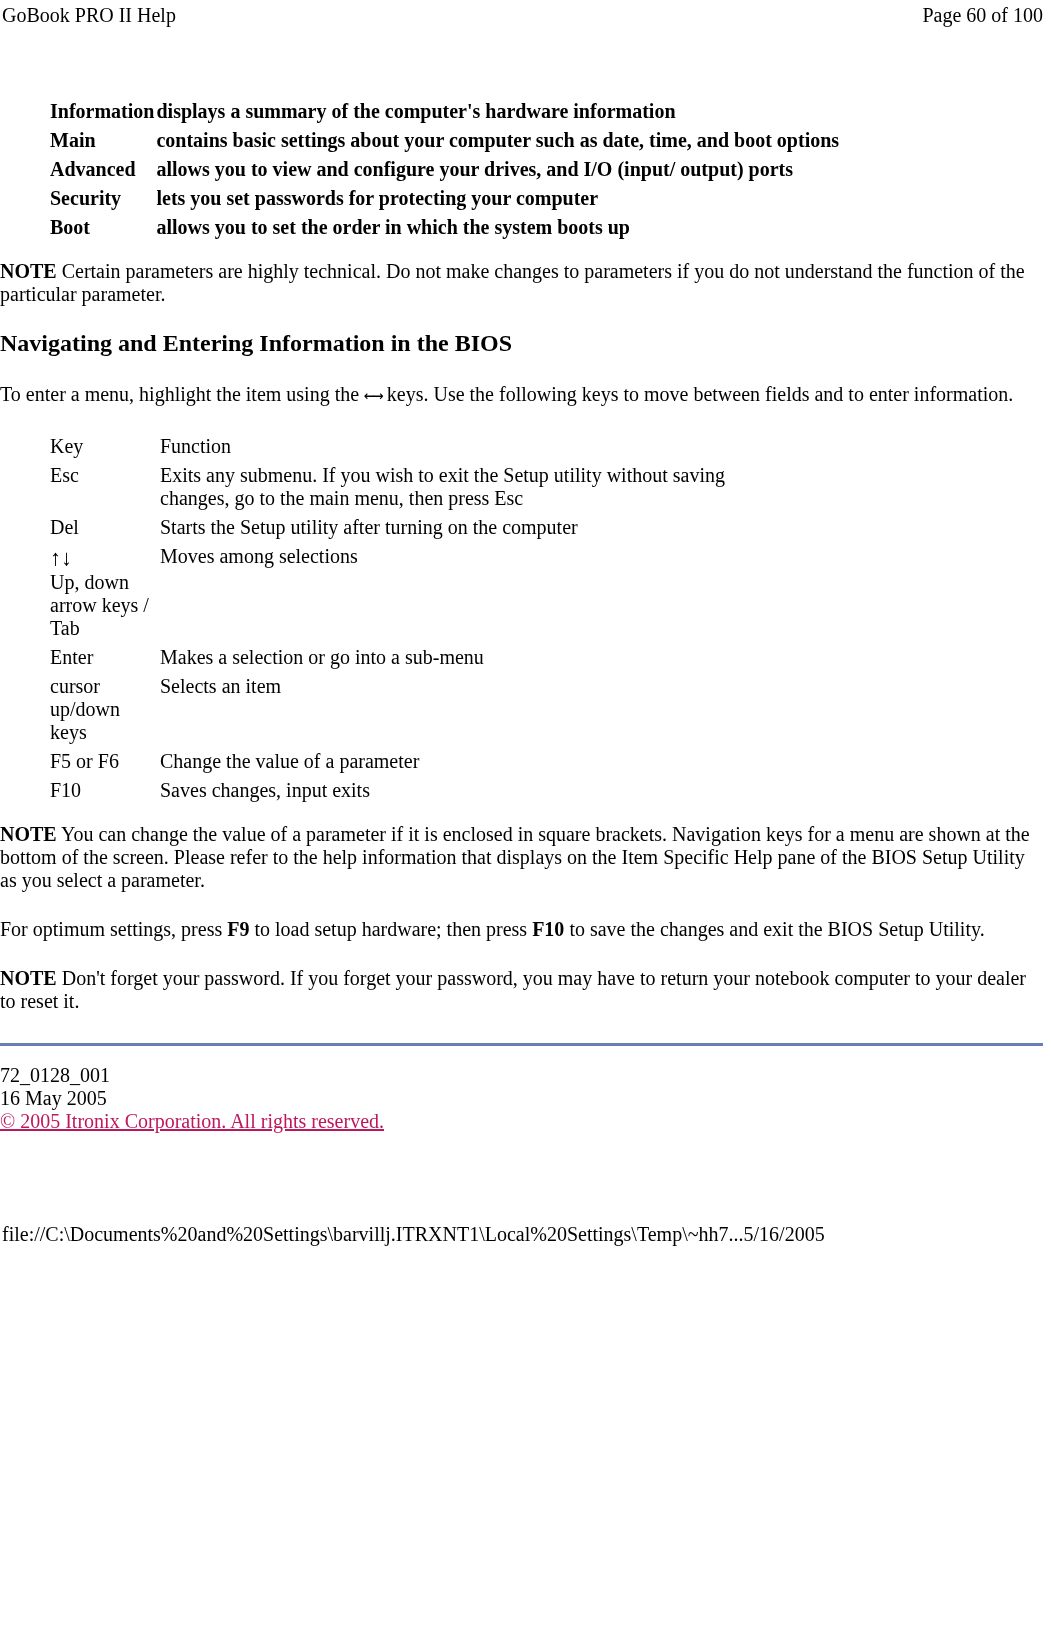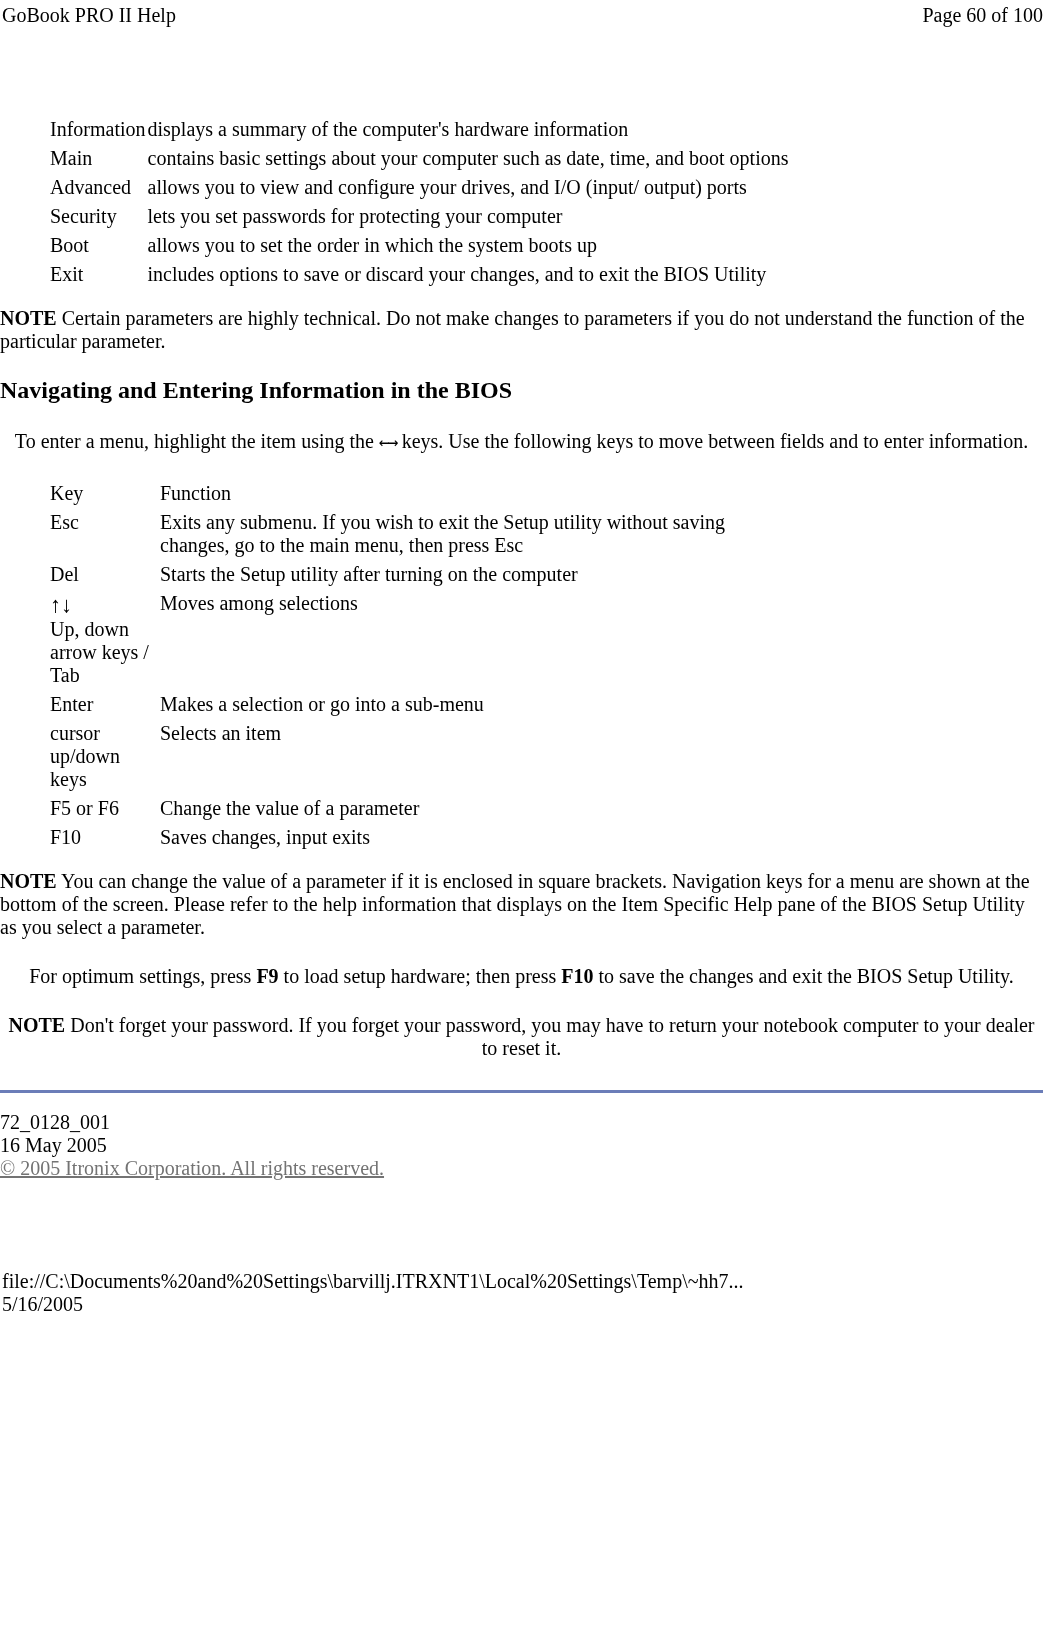--- a/index.html
+++ b/index.html
@@ -15,22 +15,23 @@
       display: flex;
       justify-content: space-between;
       padding: 4px 8px 0 2px;
       font-size: 20px;
     }
     .content {
       padding: 20px 8px 0 0;
     }
     table.menu-table {
       margin-left: 50px;
-      margin-top: 68px;
+      margin-top: 50px;
       border-collapse: collapse;
+      font-weight: bold;
     }
     table.menu-table td {
       vertical-align: top;
       padding: 3px 3px 3px 0;
       font-size: 20px;
     }
     table.menu-table td:first-child {
       padding-right: 2px;
     }
     .note {
@@ -39,21 +40,20 @@
     .note .note-label {
       font-weight: bold;
     }
     h2.section {
       font-size: 24px;
       font-weight: bold;
       margin: 24px 0 18px 0;
     }
     .para {
       margin: 26px 0;
-      text-align: center;
     }
     .arrows-inline {
       font-family: monospace;
       font-size: 18px;
       letter-spacing: -2px;
     }
     table.keys-table {
       margin-left: 50px;
       margin-top: 18px;
       border-collapse: collapse;
@@ -72,30 +72,29 @@
     }
     hr.blue-rule {
       border: none;
       border-top: 3px solid #6b7db8;
       margin: 30px 0 18px 0;
     }
     .footer-meta {
       font-size: 20px;
     }
     a.copyright {
-      color: #737373;
+      color: #be185d;
       text-decoration: underline;
     }
     .page-footer {
       display: flex;
       justify-content: flex-start;
       padding: 0 8px 6px 2px;
       font-size: 20px;
       margin-top: 90px;
-      flex-direction: column;
     }
     .bold { font-weight: bold; }
   </style>
 </head>
 <body>
 
 <div class="page-header">
   <span>GoBook PRO II Help</span>
   <span>Page 60 of 100</span>
 </div>
@@ -117,24 +116,20 @@
       <td>allows you to view and configure your drives, and I/O (input/ output) ports</td>
     </tr>
     <tr>
       <td>Security</td>
       <td> lets you set passwords for protecting your computer</td>
     </tr>
     <tr>
       <td>Boot</td>
       <td>allows you to set the order in which the system boots up</td>
     </tr>
-    <tr>
-      <td>Exit</td>
-      <td> includes options to save or discard your changes, and to exit the BIOS Utility</td>
-    </tr>
   </tbody>
     </table>
 
   <div class="note">
     <span class="note-label">NOTE</span><span>  Certain parameters are highly technical. Do not make changes to parameters if you do not understand the function of the particular parameter.</span>
   </div>
 
   <h2 class="section">Navigating and Entering Information in the BIOS</h2>
 
   <div class="para">

